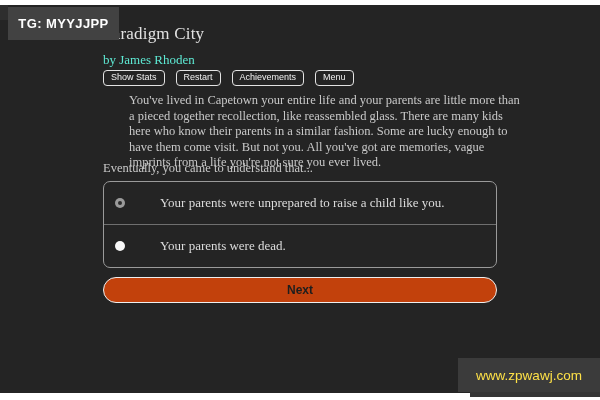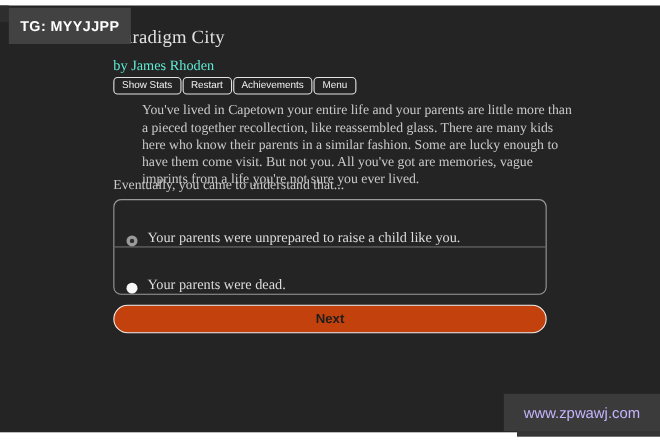--- a/index.html
+++ b/index.html
@@ -22,21 +22,21 @@
 
   .game-title {
     position:absolute; top:19px; left:0;
     font-size:17px; font-weight:400; color:#e2e2e2; letter-spacing:0.2px;
   }
   .byline {
     position:absolute; top:47px; left:0;
     font-size:13px; color:#5eead4;
   }
 
-  .toolbar { position:absolute; top:65px; left:0; display:flex; gap:1px; }
+  .toolbar { position:absolute; top:65px; left:0; display:flex; gap:11px; }
   .tb-btn {
     font-family:"Liberation Sans", sans-serif; font-size:9px; color:#f0f0f0;
     background:transparent; border:1px solid #e3e3e3; border-radius:4px;
     padding:2px 7px; line-height:1.1; cursor:pointer; white-space:nowrap;
   }
 
   .story-para {
     position:absolute; top:88px; left:0; width:398px;
     font-size:12.5px; line-height:15.5px; color:#c9c9c9;margin-left:26px;
   }
@@ -44,21 +44,21 @@
     position:absolute; top:156px; left:0; width:398px;
     font-size:12.5px; color:#c9c9c9;
   }
 
   .choices-box {
     position:absolute; top:176px; left:0; width:394px; height:87px;
     border:1px solid #9a9a9a; border-radius:7px;
     display:flex; flex-direction:column; overflow:hidden; background:#242424;
   }
   .choice-row {
-    flex:1; display:flex; align-items:flex-end; padding-left:11px; cursor:pointer;
+    flex:1; display:flex; align-items:center; padding-left:11px; cursor:pointer;gap:26px;
   }
   .choice-row + .choice-row { border-top:1px solid #6f6f6f; }
   .radio {
     width:10px; height:10px; border-radius:50%; margin-right:9px; flex:0 0 auto; position:relative;
   }
   .radio.off { background:#f8f8f8; }
   .radio.on  { background:#9a9a9a; }
   .radio.on::after {
     content:""; position:absolute; left:3px; top:3px; width:4px; height:4px;
     border-radius:50%; background:#2c2c2c;
@@ -68,21 +68,21 @@
   .next-btn {
     position:absolute; top:272px; left:0; width:394px; height:26px;
     background:#c2410c; border:1px solid #efefef; border-radius:13px;
     font-family:"Liberation Sans", sans-serif; font-weight:bold; font-size:12px;
     color:#1e1e1e; cursor:pointer; display:flex; align-items:center; justify-content:center;
   }
 
   .watermark {
     position:absolute; left:458px; top:358px; width:142px; height:34px;
     background:#3b3b3b; display:flex; align-items:center; justify-content:center;
-    font-family:"Liberation Sans", sans-serif; font-size:13.5px; color:#c4b5fd; z-index:6;
+    font-family:"Liberation Sans", sans-serif; font-size:13.5px; color:#fde047; z-index:6;
   }
   .watermark-strip {
     position:absolute; left:470px; top:386px; width:130px; height:11px;
     background:#353535; z-index:4;
   }
 </style>
 </head>
 <body>
 
 <div class="stage">

